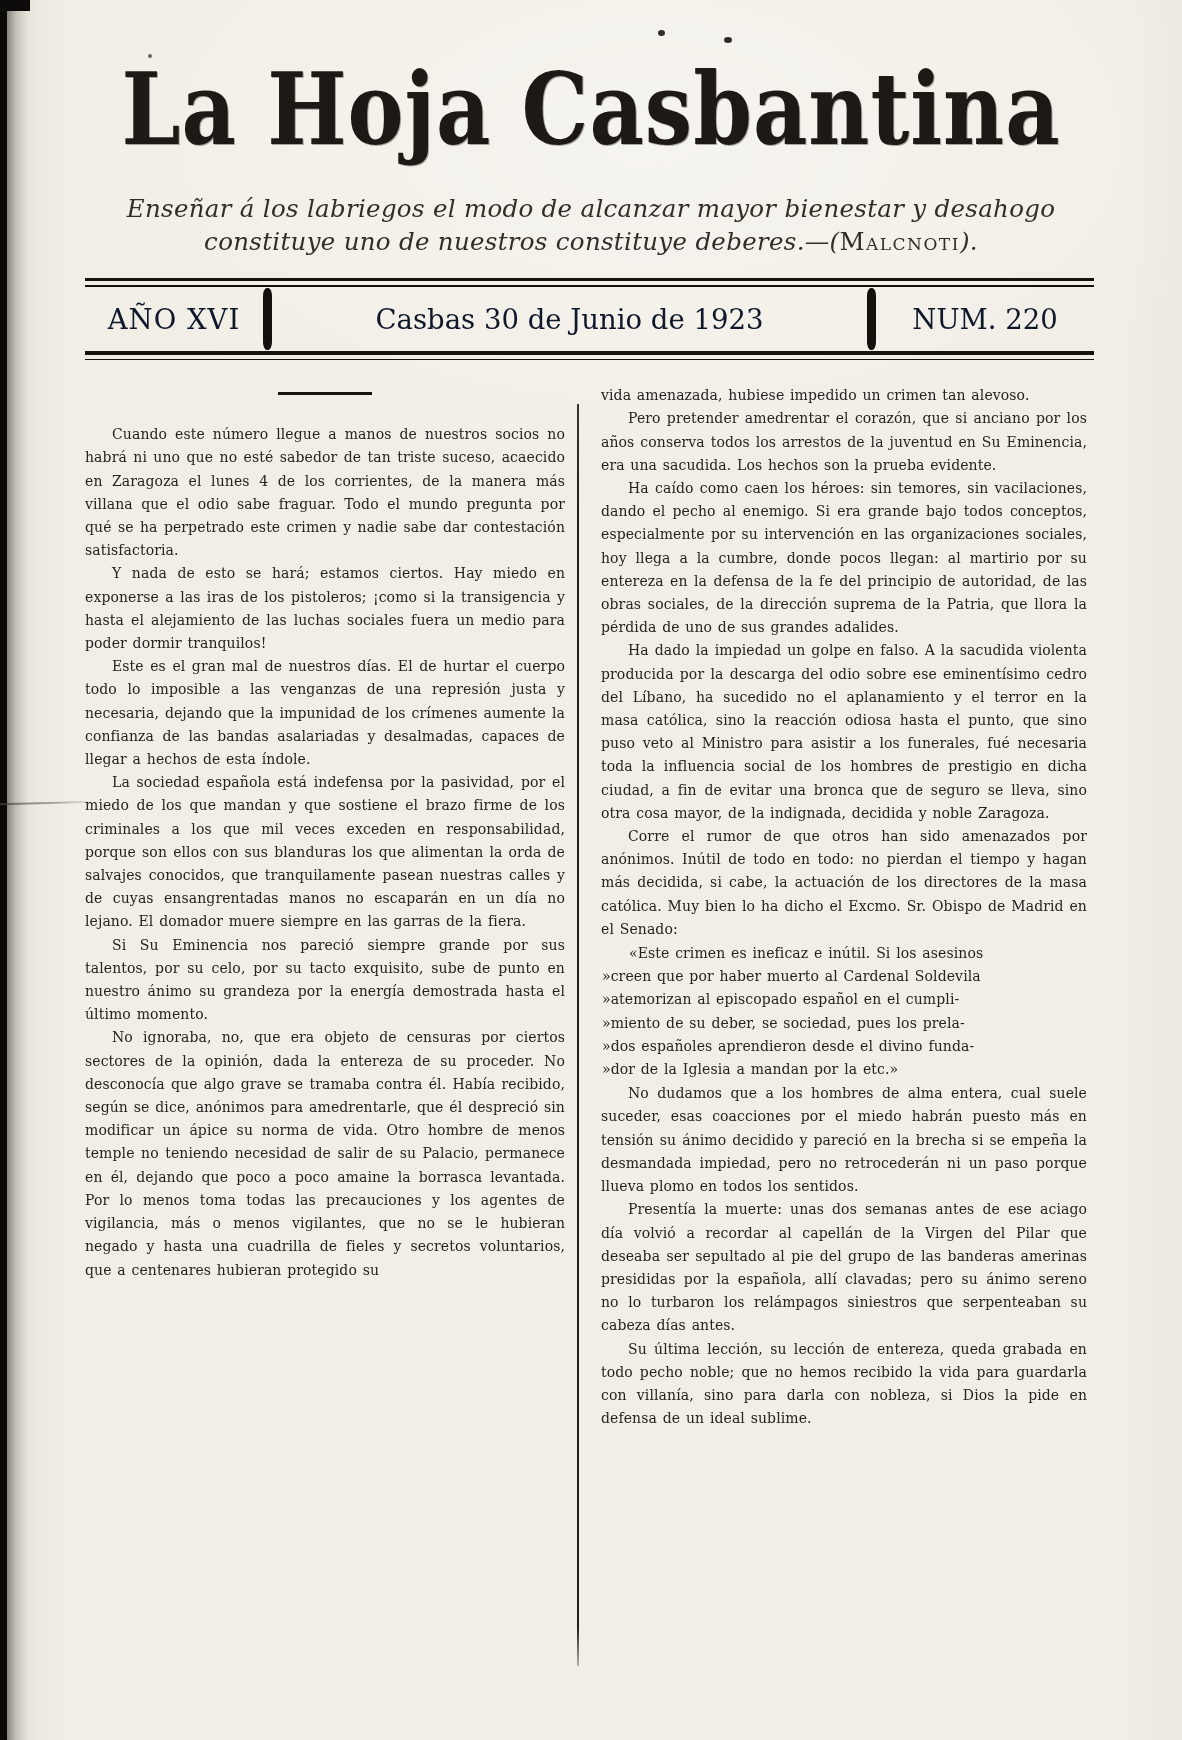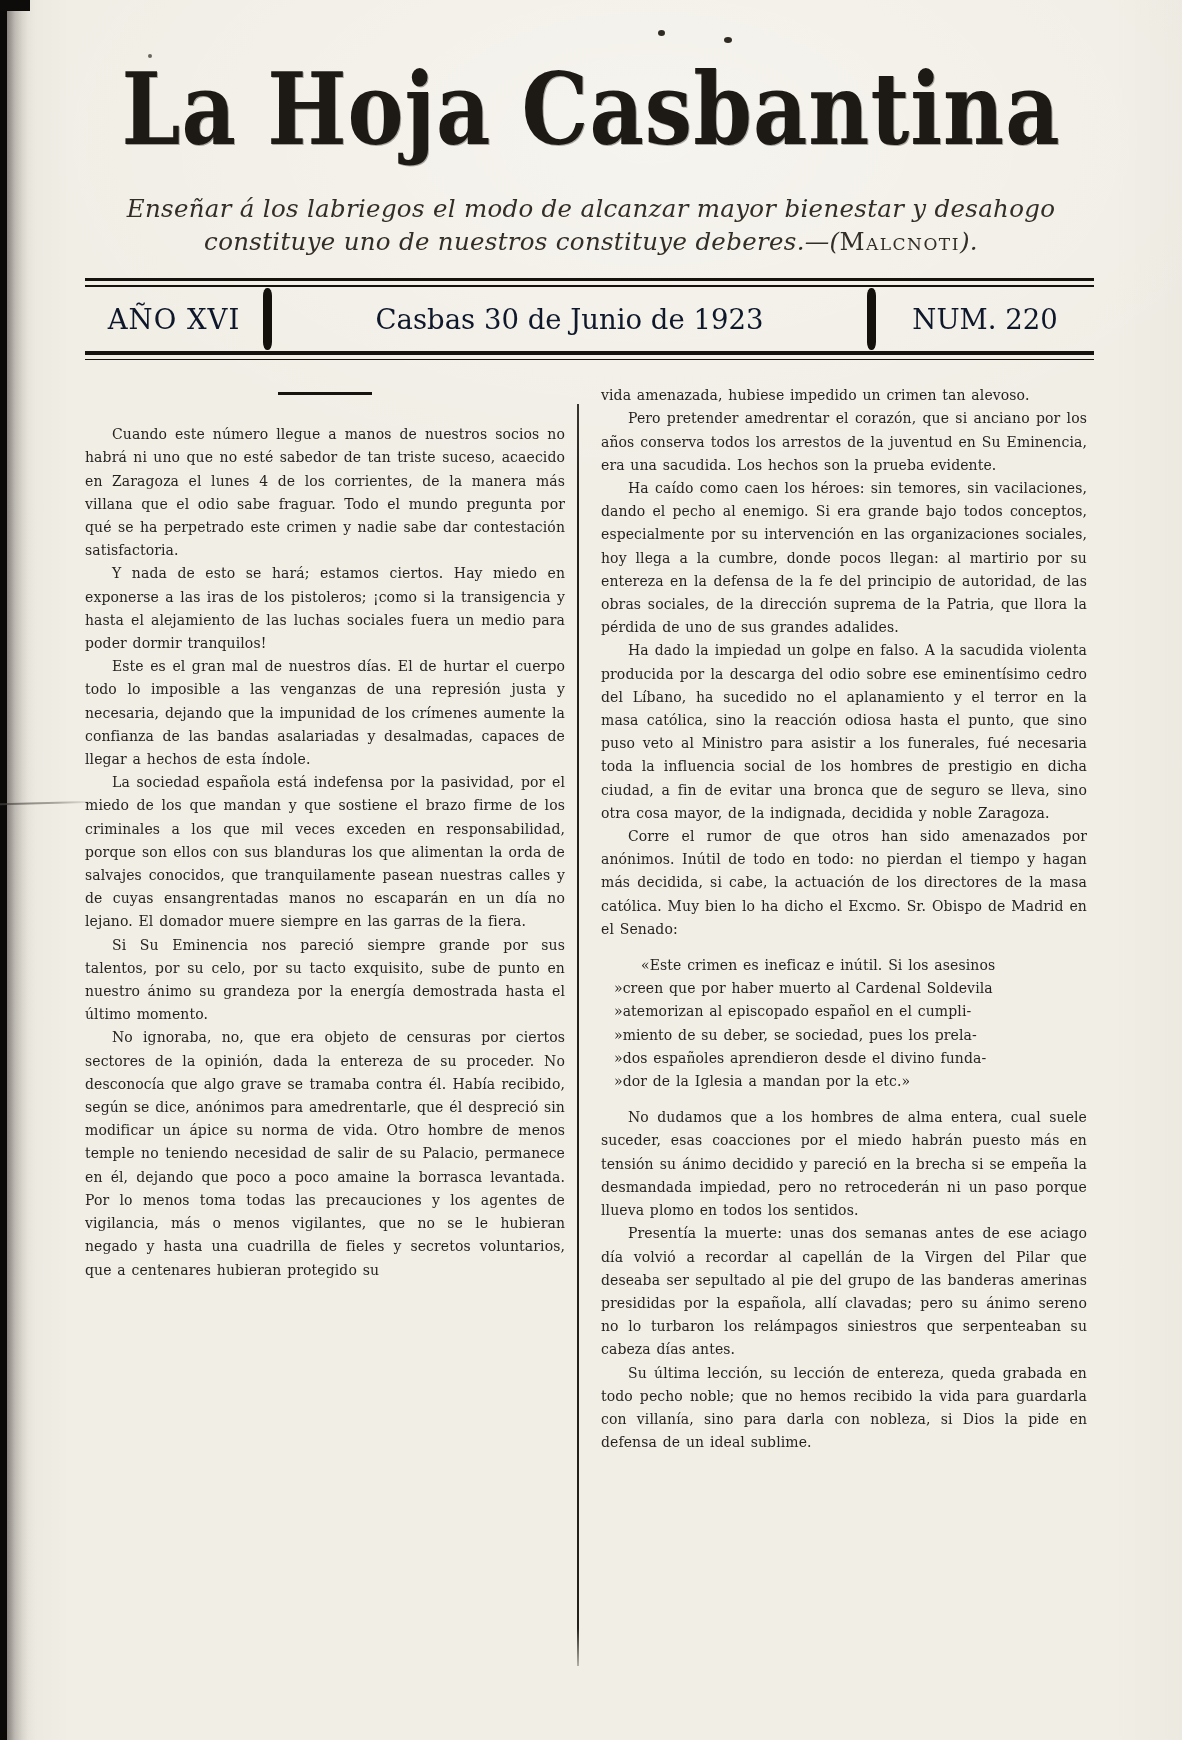--- a/index.html
+++ b/index.html
@@ -82,21 +82,21 @@
   }
   .headline-rule { width:94px; height:3px; background:#17140f; margin:16px auto 28px auto; }
 
   .col p, .quote-line {
     font-size:14px; line-height:23.2px;
     text-align:justify; color:#272220;
     letter-spacing:.1px; word-spacing:1.2px;
   }
   .col p { text-indent:27px; }
   .col p.no-indent { text-indent:0; }
-  .quote-block { margin:13px; }
+  .quote-block { margin:1px; }
   .quote-line { text-align:left; }
   .quote-line.first { text-indent:27px; }
 </style>
 </head>
 <body>
 
 <div class="scan-border-left"></div>
 <div class="scan-corner-top"></div>
 <div class="speck s1"></div>
 <div class="speck s2"></div>

